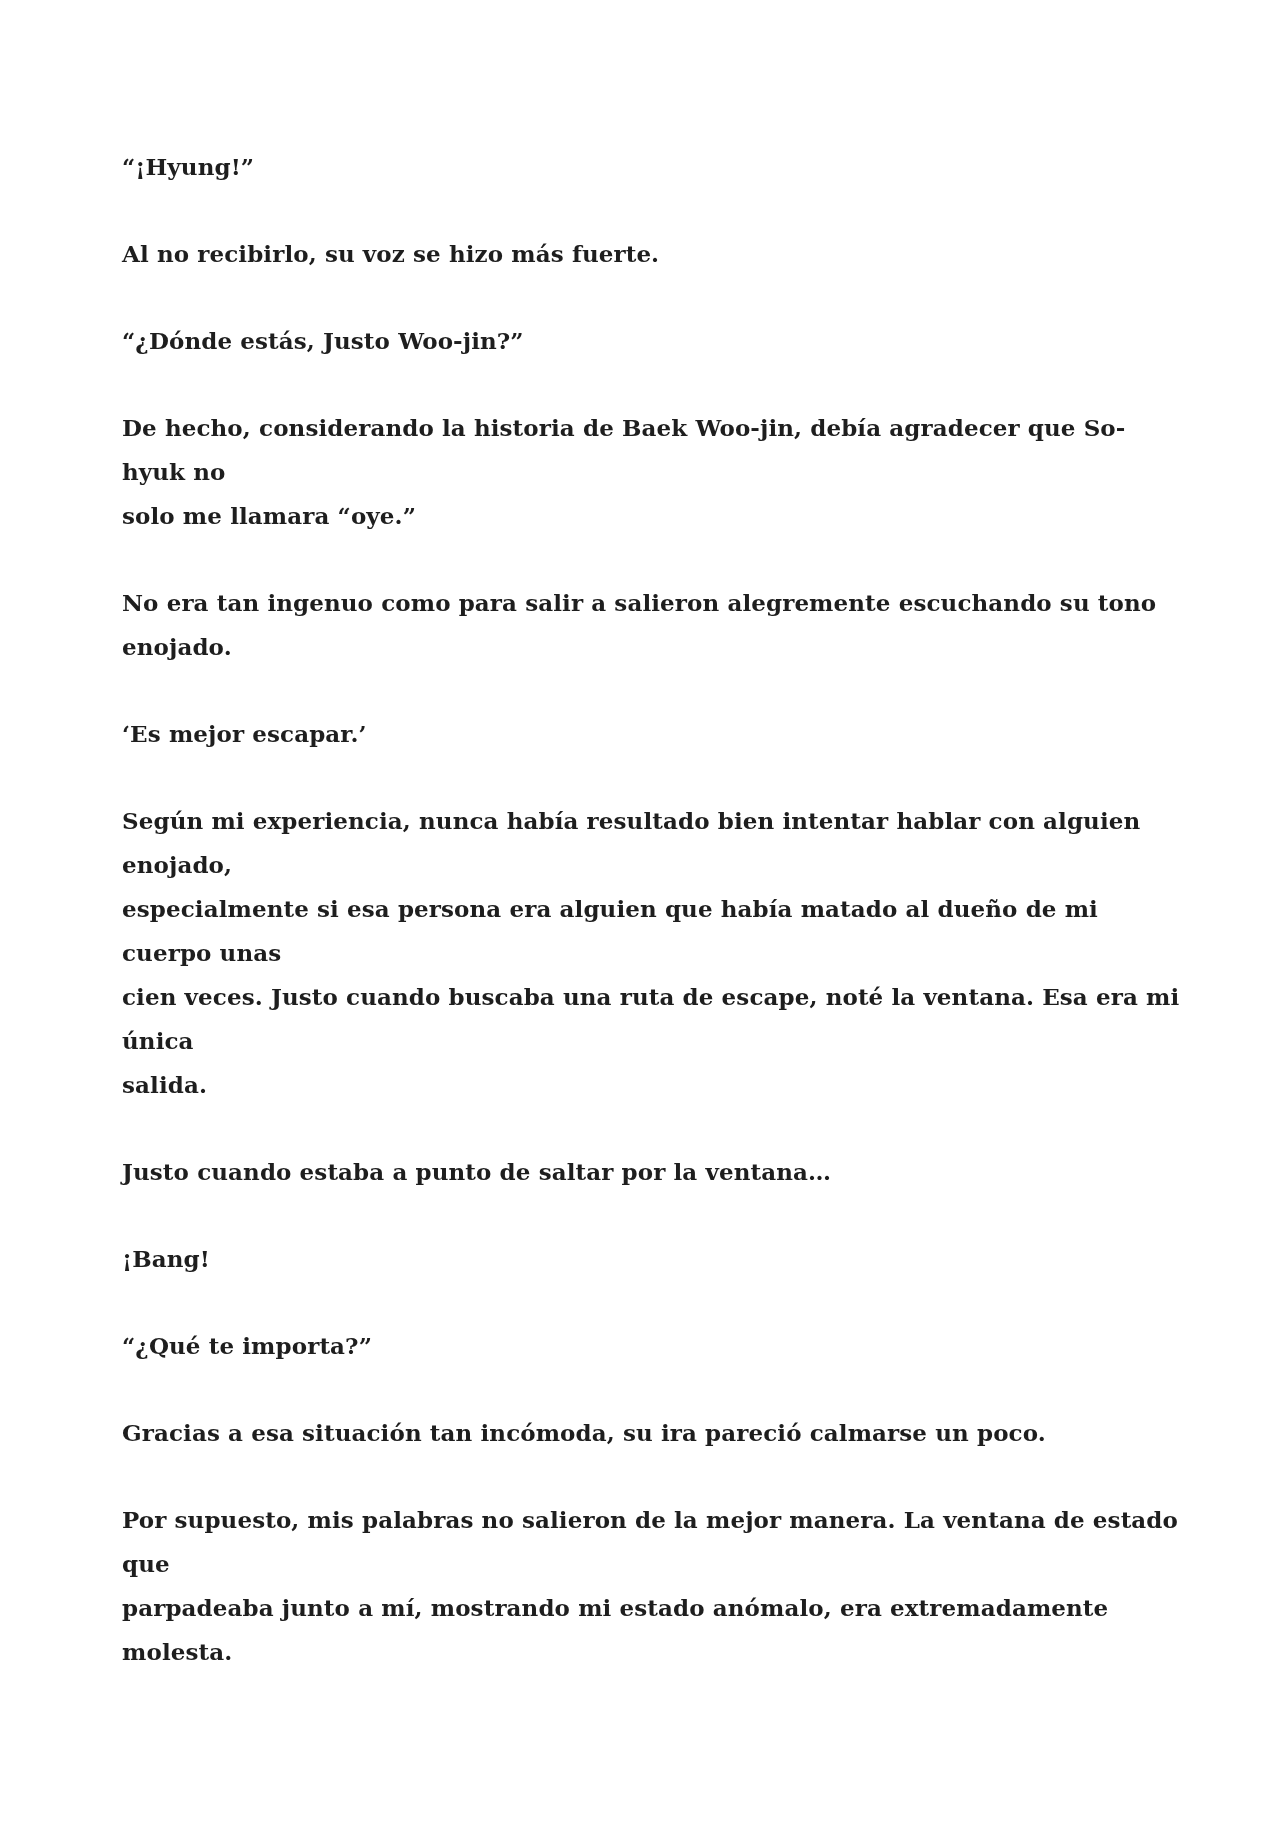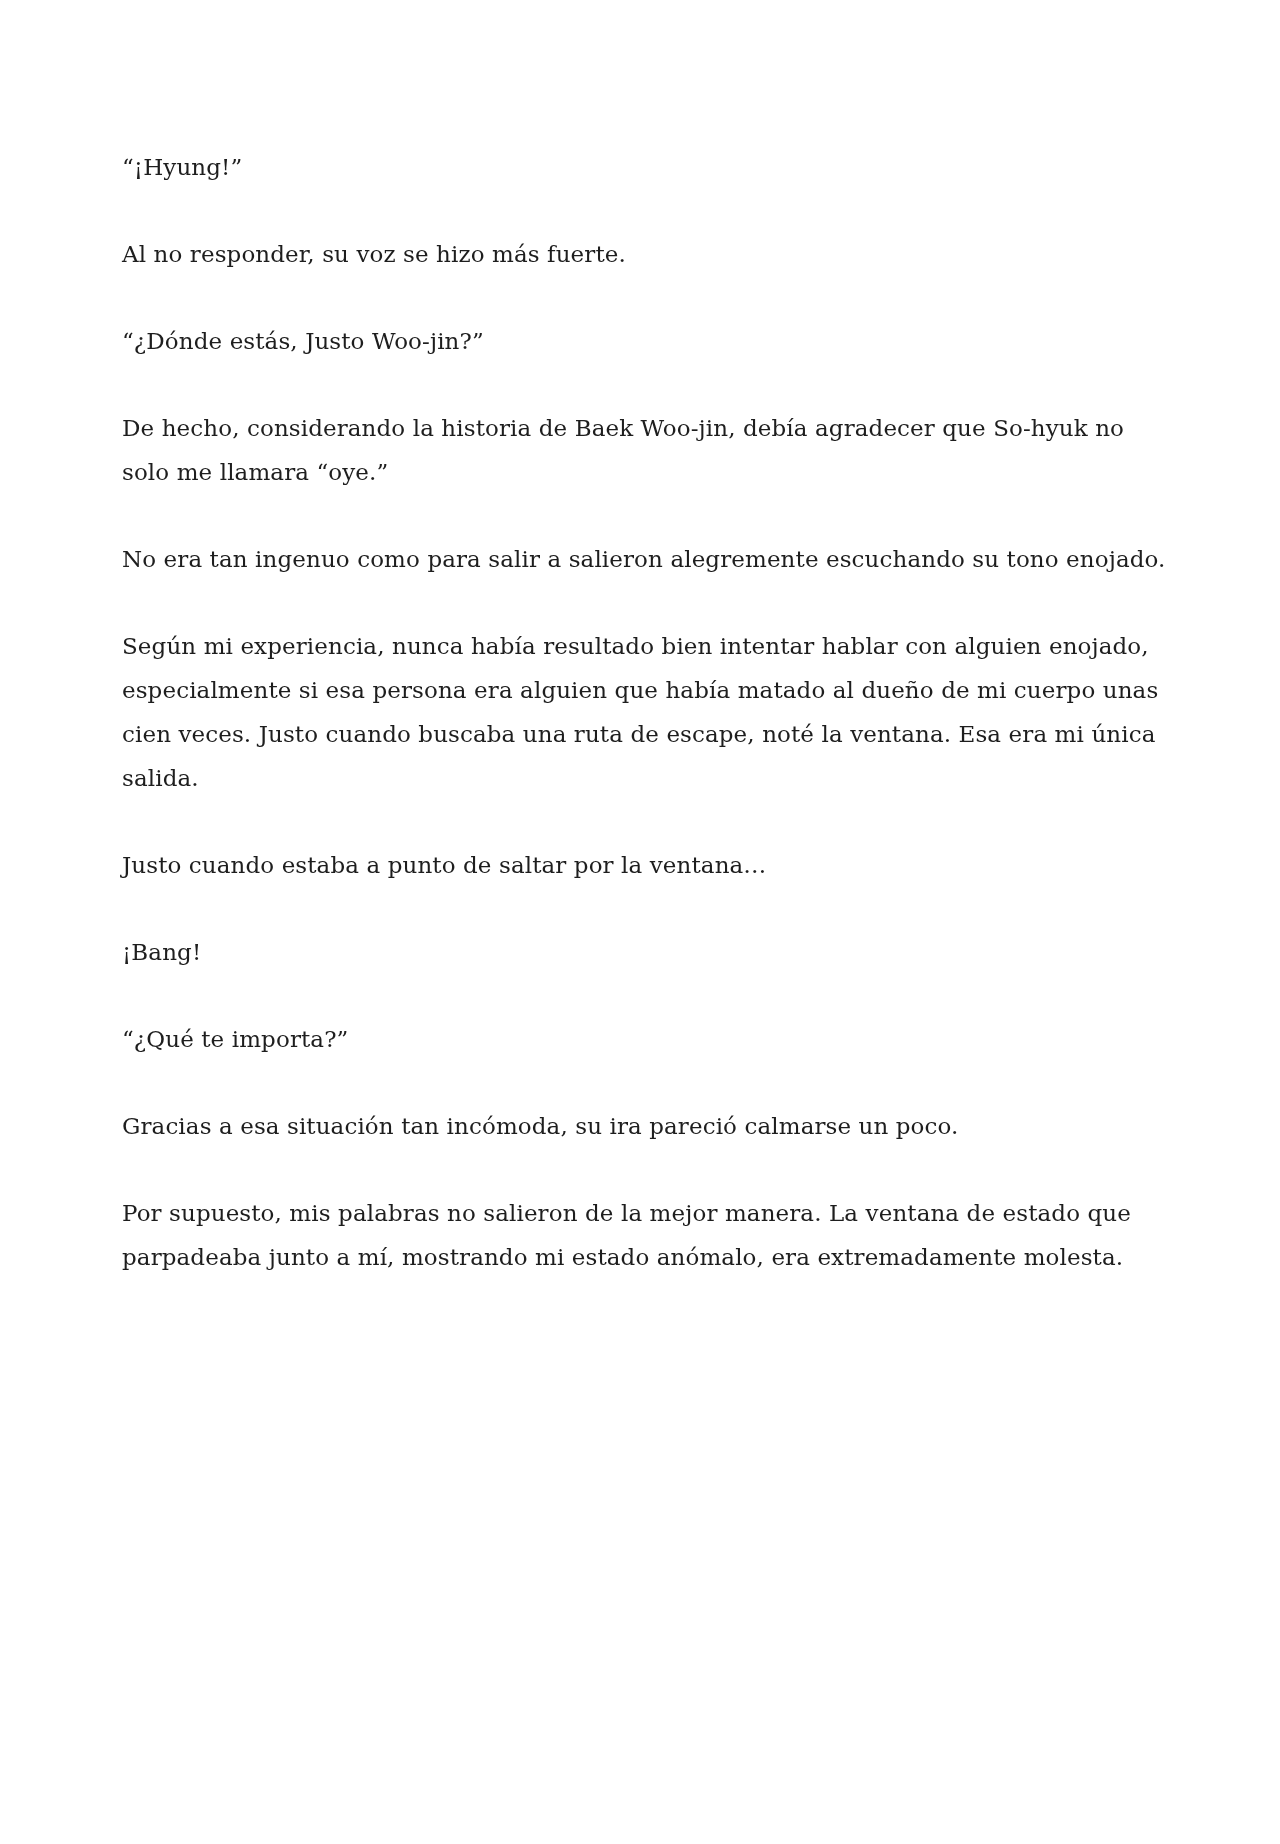--- a/index.html
+++ b/index.html
@@ -15,44 +15,46 @@
   }
   .page {
     box-sizing: border-box;
     width: 1280px;
     min-height: 1844px;
     padding: 145px 98px 60px 122px;
     background: #ffffff;
   }
   .content {
     width: 1060px;
+    font-weight: bold;
   }
   .content p {
     margin: 0 0 43px 0;
     font-size: 23px;
     line-height: 44px;
     color: #1e1e1e;
     white-space: pre-line;
     letter-spacing: 0.1px;
   }
   .content p:last-child {
     margin-bottom: 0;
   }
 </style>
 </head>
 <body>
 
 <div class="page">
   <div class="content">
     <p>“¡Hyung!”</p>
-    <p>Al no responder, su voz se hizo más fuerte.</p>
+    <p>Al no recibirlo, su voz se hizo más fuerte.</p>
     <p>“¿Dónde estás, Justo Woo-jin?”</p>
     <p>De hecho, considerando la historia de Baek Woo-jin, debía agradecer que So-hyuk no
 solo me llamara “oye.”</p>
     <p>No era tan ingenuo como para salir a salieron alegremente escuchando su tono enojado.</p>
+    <p>‘Es mejor escapar.’</p>
     <p>Según mi experiencia, nunca había resultado bien intentar hablar con alguien enojado,
 especialmente si esa persona era alguien que había matado al dueño de mi cuerpo unas
 cien veces. Justo cuando buscaba una ruta de escape, noté la ventana. Esa era mi única
 salida.</p>
     <p>Justo cuando estaba a punto de saltar por la ventana…</p>
     <p>¡Bang!</p>
     <p>“¿Qué te importa?”</p>
     <p>Gracias a esa situación tan incómoda, su ira pareció calmarse un poco.</p>
     <p>Por supuesto, mis palabras no salieron de la mejor manera. La ventana de estado que
 parpadeaba junto a mí, mostrando mi estado anómalo, era extremadamente molesta.</p>

